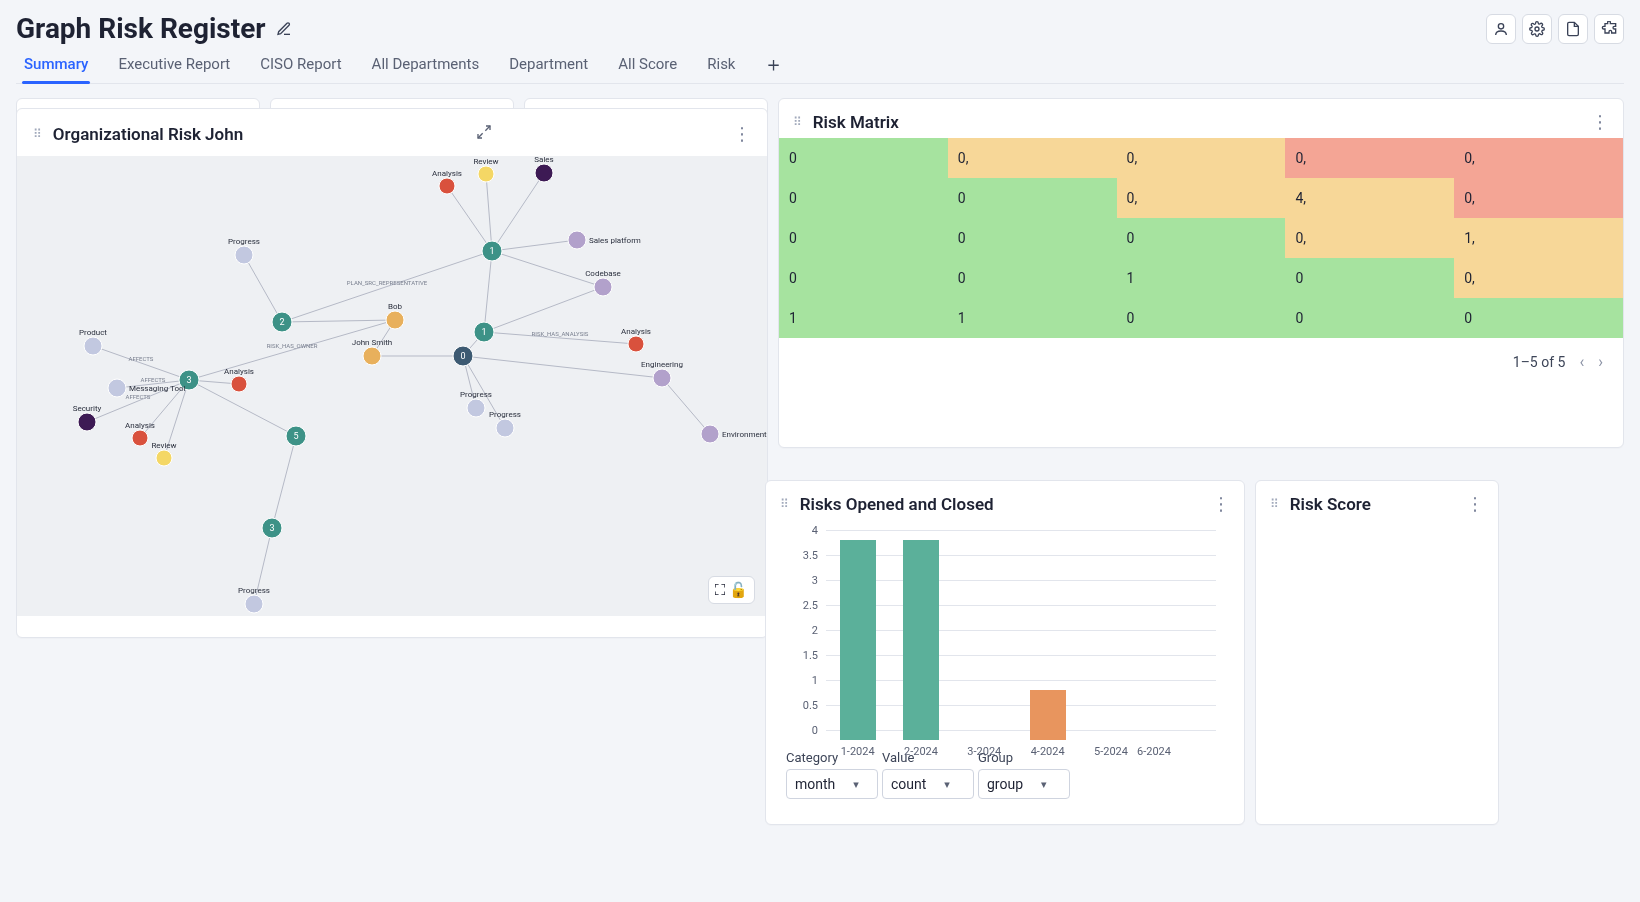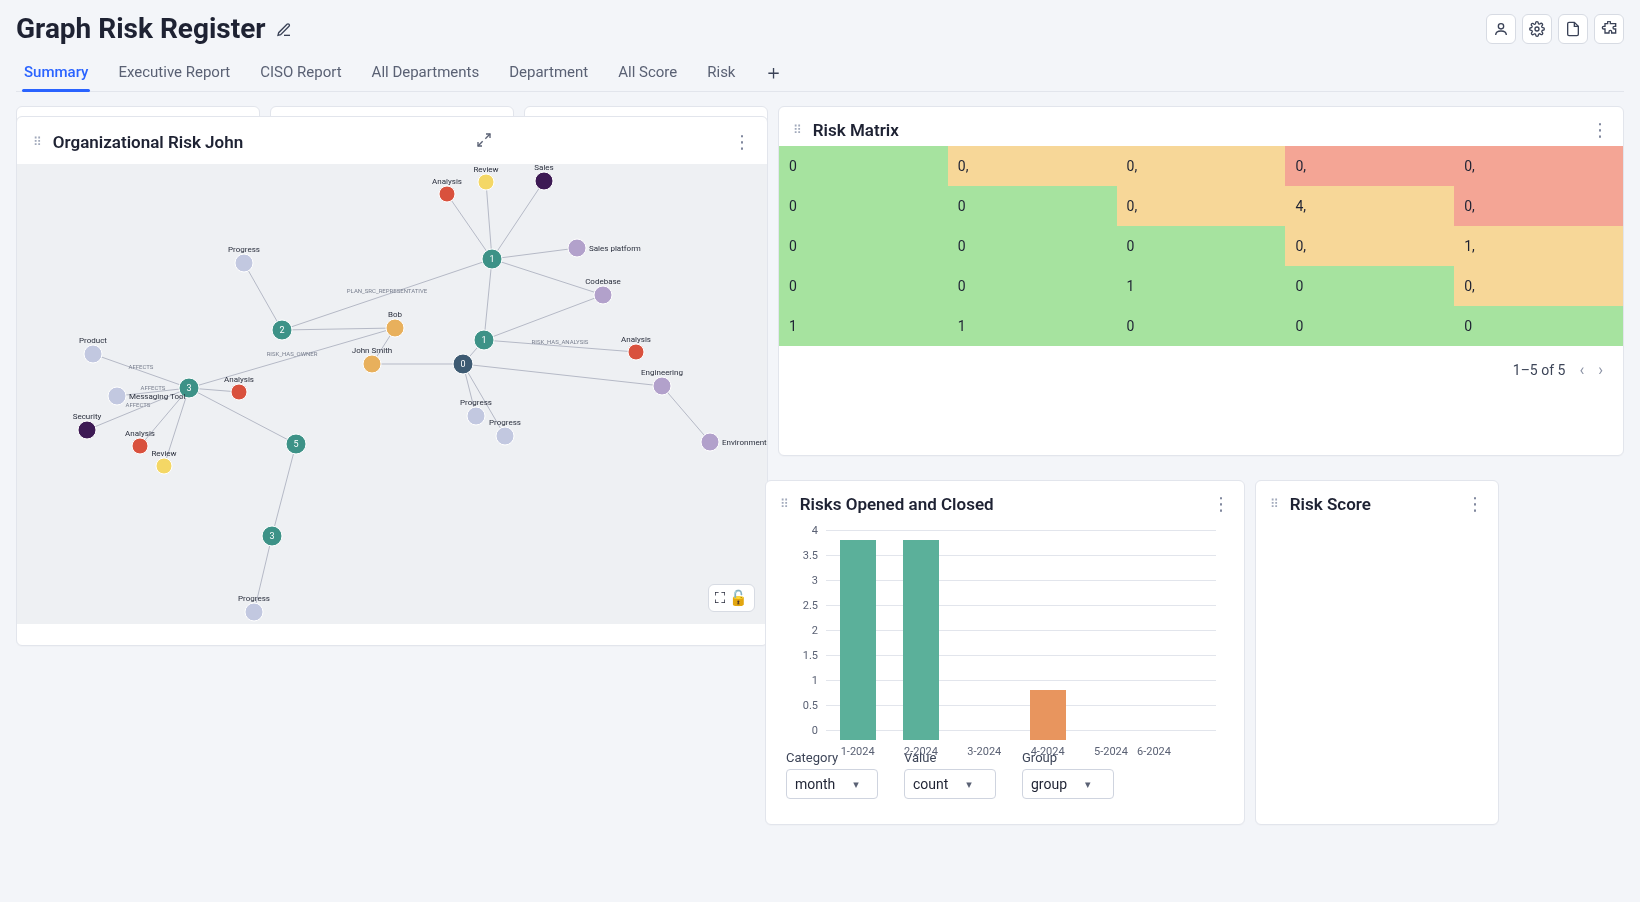--- a/index.html
+++ b/index.html
@@ -5,30 +5,30 @@
   * { box-sizing: border-box; }
   body {
     margin: 0;
     font-family: -apple-system, BlinkMacSystemFont, "Segoe UI", Roboto, sans-serif;
     background: #f3f5f9;
     color: #1e2233;
     font-size: 14px;
   }
   .page { width: 1640px; height: 902px; padding: 12px 16px 0 16px; }
   .title-row { display:flex; align-items:center; justify-content:space-between; }
-  .title-left { display:flex; align-items:flex-end; gap:10px; }
+  .title-left { display:flex; align-items:center; gap:10px; }
   .page-title { font-size: 28px; font-weight: 700; margin:0; }
   .icon-btn {
     width:30px; height:30px; border:1px solid #d7dbe3; border-radius:6px;
     background:#fff; display:inline-flex; align-items:center; justify-content:center;
     cursor:pointer; color:#3a4257;
   }
   .icon-btn svg { width:16px; height:16px; }
   .title-actions { display:flex; gap:6px; }
-  .tabs { display:flex; gap:26px; margin-top:10px; border-bottom:1px solid #e2e5ec; padding:0 6px; }
+  .tabs { display:flex; gap:26px; margin-top:2px; border-bottom:1px solid #e2e5ec; padding:0 6px; }
   .tab { padding:8px 2px 10px 2px; font-size:15px; color:#5a6174; cursor:pointer; position:relative; }
   .tab.active { color:#2a63ff; font-weight:500; }
   .tab.active::after { content:""; position:absolute; left:0; right:0; bottom:-1px; height:3px; background:#2a63ff; border-radius:2px; }
   .add-tab { font-size:20px; font-weight:300; cursor:pointer; color:#3a4257; padding-top:4px; }
 
   .grid { display:grid; grid-template-columns: 244px 244px 244px 1fr; gap:10px; margin-top:14px; }
   .card {
     background:#fff; border:1px solid #e2e5ec; border-radius:6px; position:relative;
     box-shadow: 0 1px 1px rgba(0,0,0,.02);
   }
@@ -66,21 +66,21 @@
   .score-card { width:244px; height:345px; }
 
   .bar-chart { position:relative; width:430px; height:210px; margin:10px 10px 0 20px;}
   .bar-chart .grid-line { position:absolute; left:40px; right:0; border-top:1px solid #e2e5ec;}
   .bar-chart .ylab { position:absolute; left:0; width:32px; text-align:right; font-size:11px; color:#5a6174; transform:translateY(-50%);}
   .bar-chart .xlab { position:absolute; bottom:-18px; font-size:11px; color:#5a6174; transform:translateX(-50%);}
   .bar { position:absolute; width:36px; }
   .bar.green { background:#5bb09a; }
   .bar.orange { background:#e8955e; }
 
-  .selects { display:flex; gap:26px; padding:10px 14px 10px 20px;}
+  .selects { display:flex; gap:4px; padding:10px 14px 10px 20px;}
   .sel-col { display:flex; flex-direction:column; gap:4px; }
   .sel-label { font-size:13px; color:#3d4558;}
   .select-box { border:1px solid #cfd4df; border-radius:4px; padding:6px 8px; display:flex; align-items:center; gap:18px; min-width:92px; font-size:14px; cursor:pointer; background:#fff;}
   .select-box .chev { font-size:11px; color:#5a6174;}
 
   .gauge-box { display:flex; flex-direction:column; align-items:center; justify-content:center; height:260px;}
   .gauge-label { font-size:20px; font-weight:500; position:absolute;}
 </style>
 </head>
 <body>

